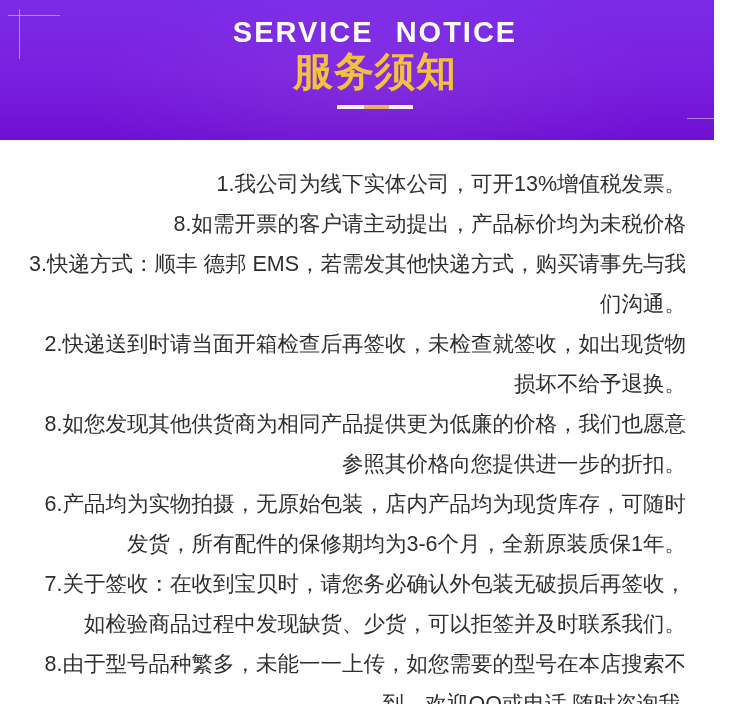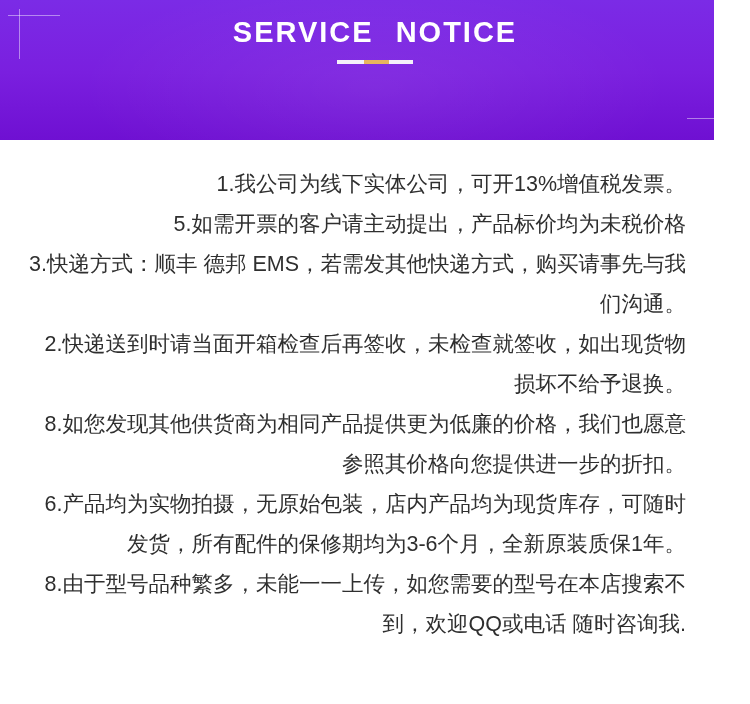--- a/index.html
+++ b/index.html
@@ -77,31 +77,33 @@
 
 <div class="page">
 
   <div class="banner">
     <span class="cross-line cross-tl-h"></span>
     <span class="cross-line cross-tl-v"></span>
     <span class="cross-line cross-br-h"></span>
     <span class="cross-line cross-br-v"></span>
 
     <h1 class="banner-title-en">SERVICE NOTICE</h1>
+    <h2 class="banner-title-zh">服务须知</h2>
 
     <div class="banner-divider">
       <span class="seg-white-left"></span>
       <span class="seg-gold"></span>
       <span class="seg-white-right"></span>
     </div>
   </div>
 
   <div class="notice-list">
     <p class="notice-item">1.我公司为线下实体公司，可开13%增值税发票。</p>
-    <p class="notice-item">5.如需开票的客户请主动提出，产品标价均为未税价格</p>
+    <p class="notice-item">8.如需开票的客户请主动提出，产品标价均为未税价格</p>
     <p class="notice-item">3.快递方式：顺丰 德邦 EMS，若需发其他快递方式，购买请事先与我们沟通。</p>
     <p class="notice-item">2.快递送到时请当面开箱检查后再签收，未检查就签收，如出现货物损坏不给予退换。</p>
     <p class="notice-item">8.如您发现其他供货商为相同产品提供更为低廉的价格，我们也愿意参照其价格向您提供进一步的折扣。</p>
     <p class="notice-item">6.产品均为实物拍摄，无原始包装，店内产品均为现货库存，可随时发货，所有配件的保修期均为3-6个月，全新原装质保1年。</p>
+    <p class="notice-item">7.关于签收：在收到宝贝时，请您务必确认外包装无破损后再签收，如检验商品过程中发现缺货、少货，可以拒签并及时联系我们。</p>
     <p class="notice-item">8.由于型号品种繁多，未能一一上传，如您需要的型号在本店搜索不到，欢迎QQ或电话 随时咨询我.</p>
   </div>
 
 </div>
 
 </body></html>

